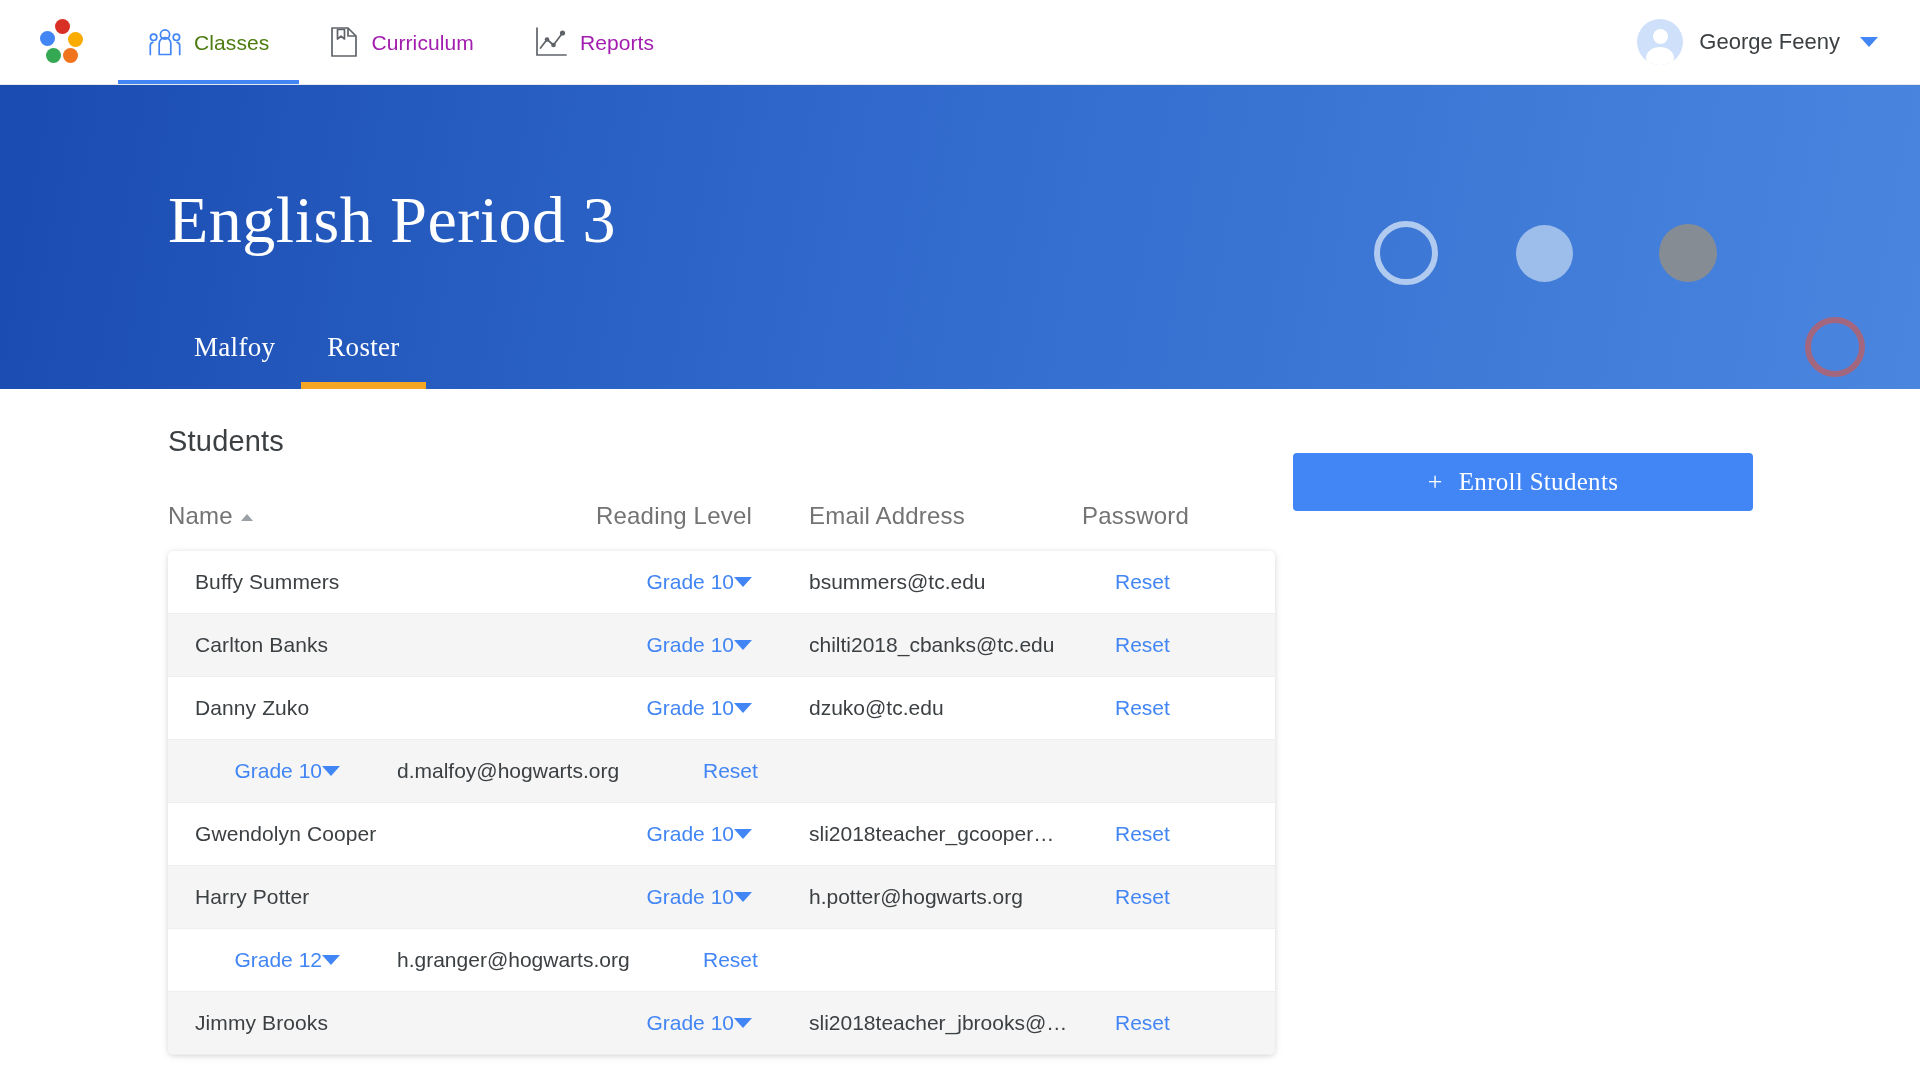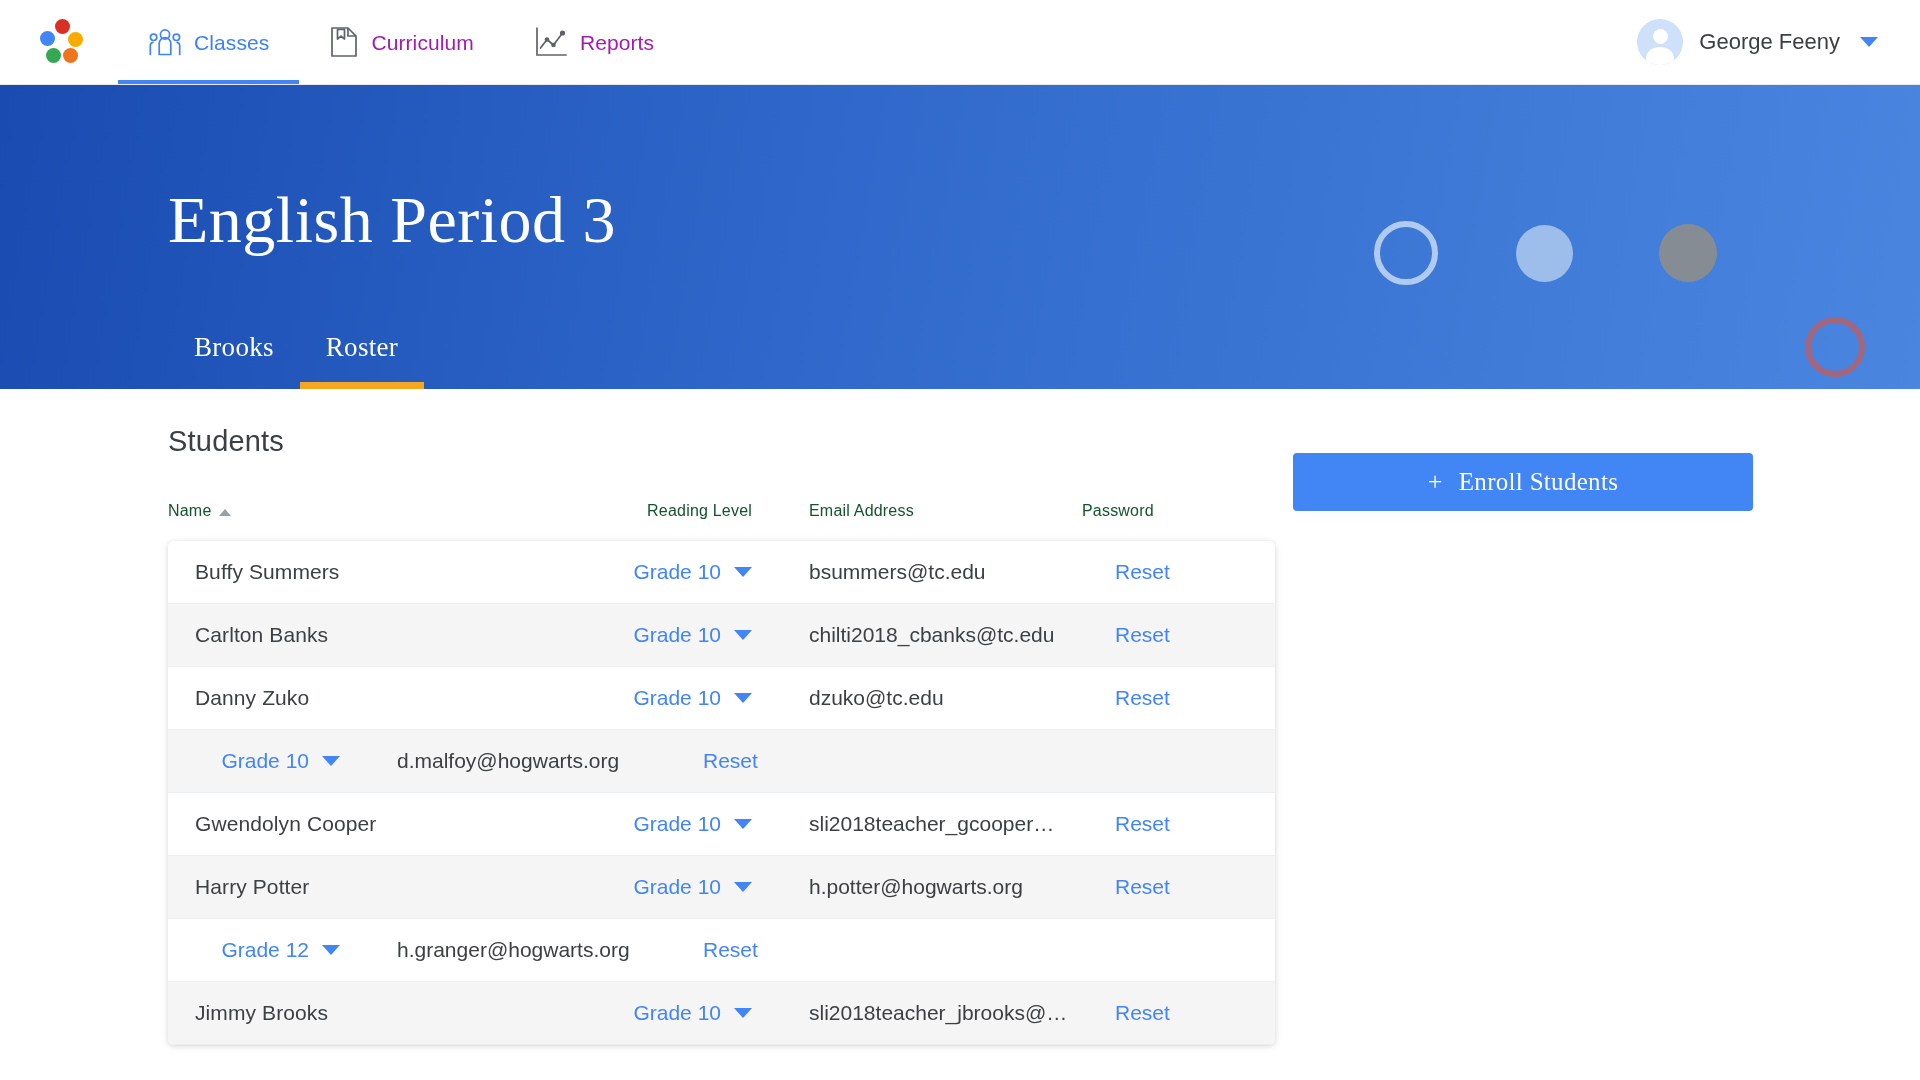--- a/index.html
+++ b/index.html
@@ -39,21 +39,21 @@
   .navtab {
     position: relative;
     display: flex; align-items: center; gap: 12px;
     padding: 0 30px;
     cursor: pointer;
     color: #a21caf;
     font-size: 21px;
     letter-spacing: .1px;
   }
   .navtab .nt-label { line-height: 1; }
-  .navtab.active { color: #3b82f6; }
+  .navtab.active { color: #4d7c0f; }
   .navtab.active::after {
     content: "";
     position: absolute; left: 0; right: 0; bottom: 0;
     height: 4px; background: #4285f4;
   }
   .navtab svg { display: block; }
 
   .user-area {
     margin-left: auto;
     display: flex; align-items: center; gap: 16px;
@@ -125,22 +125,22 @@
 
   
   .content { position: relative; padding-left: 168px; padding-top: 36px; }
   .section-title {
     font-size: 29px; color: #3c4043; font-weight: 400;
     letter-spacing: .2px;
   }
   .table-head {
     display: flex;
     margin-top: 44px;
-    color: #14532d;
-    font-size: 16px;
+    color: #737373;
+    font-size: 24px;
   }
   .th { letter-spacing: .2px; }
   .th-name { width: 412px; display: flex; align-items: center; gap: 8px; }
   .sort-asc {
     width: 0; height: 0;
     border-left: 6px solid transparent;
     border-right: 6px solid transparent;
     border-bottom: 7px solid #9aa0a6;
     position: relative; top: 1px;
   }
@@ -161,21 +161,21 @@
     height: 63px;
     font-size: 21px;
     color: #3c4043;
     border-bottom: 1px solid #eceff1;
   }
   .row:nth-child(even) { background: #f5f5f5; }
   .row:nth-child(odd)  { background: #ffffff; }
   .c-name { width: 412px; padding-left: 27px; letter-spacing: .1px; }
   .c-reading {
     width: 172px;
-    display: flex; align-items: center; justify-content: flex-end; gap: 13px;
+    display: flex; align-items: center; justify-content: flex-end; 
     color: #4285f4;
     cursor: pointer;
   }
   .c-reading .caret {
     width: 0; height: 0;
     border-left: 9px solid transparent;
     border-right: 9px solid transparent;
     border-top: 10px solid #4285f4;
   }
   .c-email {
@@ -280,21 +280,21 @@
       <span style="left:1659px; top:139px; width:58px; height:58px; background:#868c93;"></span>
 
       <span style="left:1805px; top:232px; width:60px; height:60px; border:6px solid #a3667f;"></span>
 
     </div>
 
     <div class="hero-inner">
       <div class="hero-title">English Period 3</div>
       <div class="hero-tabs">
         <div class="hero-tab">
-          <span>Brooks</span>
+          <span>Malfoy</span>
         </div>
         <div class="hero-tab active">
           <span>Roster</span>
         </div>
       </div>
     </div>
 
   </div>
 
   <div class="content">

